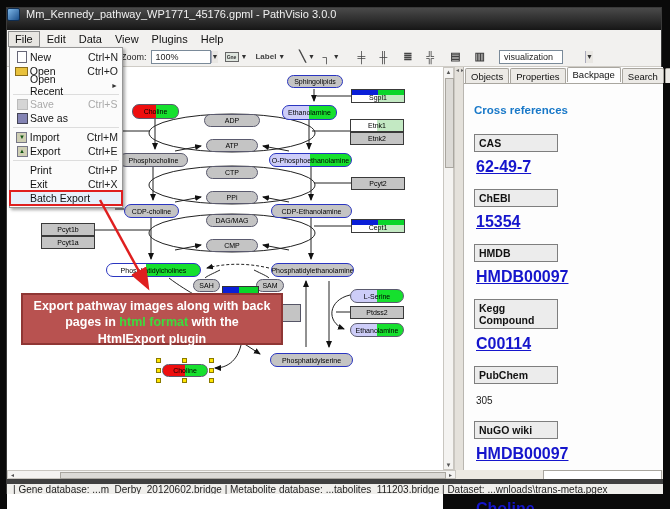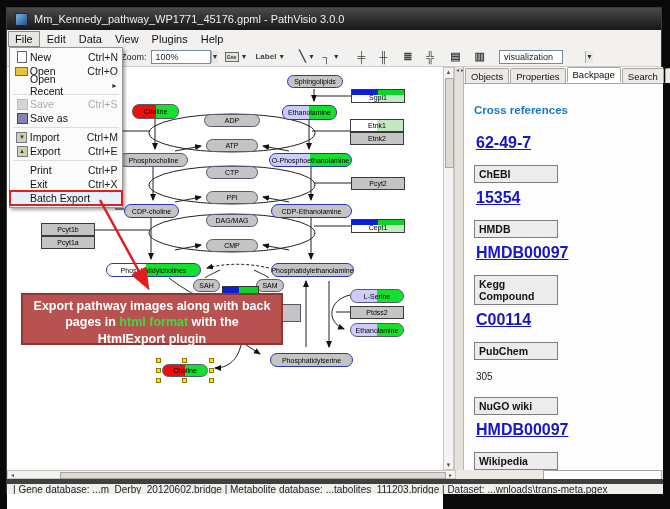--- a/index.html
+++ b/index.html
@@ -1,22 +1,22 @@
 <!DOCTYPE html>
 <html><head>
 <meta charset="utf-8">
 <style>
   html,body{margin:0;padding:0;width:670px;height:509px;background:#0a0a0a;overflow:hidden;
     font-family:"Liberation Sans",sans-serif;}
   .window{position:absolute;left:6px;top:7px;width:656px;height:487px;background:#ece9e2;
     border:1px solid #3a3a3a;box-sizing:border-box;}
   
   .titlebar{position:absolute;left:0;top:0;width:100%;height:22px;
-    background:linear-gradient(#4a4a4a,#161616);display:flex;align-items:center;color:#f0f0f0;
-    font-size:11px;padding-left:8px;box-sizing:border-box;}
+    background:linear-gradient(#4a4a4a,#161616);display:flex;color:#f0f0f0;
+    font-size:11px;box-sizing:border-box;}
   .appicon{width:11px;height:11px;background:linear-gradient(135deg,#7db6e8,#1c4f8a);border-radius:2px;
     margin-right:6px;border:1px solid #0e2c50;}
   
   .menubar{position:absolute;left:0;top:22px;width:100%;height:17px;background:#f2f1ef;
     border-bottom:1px solid #d8d5cf;display:flex;align-items:center;font-size:11px;color:#111;}
   .menubar .mitem{padding:1px 6px;margin-left:1px;}
   .menubar .mitem.open{border:1px solid #8a8a8a;background:#e8e6e2;}
   
   .toolbar{position:absolute;left:0;top:39px;width:100%;height:20px;background:#f2f1ef;
     border-bottom:1px solid #cfccc6;display:flex;align-items:center;font-size:9px;color:#222;
@@ -281,20 +281,21 @@
         <span class="tab">Objects</span>
         <span class="tab">Properties</span>
         <span class="tab active">Backpage</span>
         <span class="tab">Search</span>
         <span class="tab">Legend</span>
       </div>
       <div class="panelbody">
         <div class="bp-heading" style="color:#1878c8">Cross references</div>
 
         <div class="bp-section">
+          <div class="bp-head">CAS</div>
           <a class="bp-link" style="color:#1515cc">62-49-7</a>
         </div>
         <div class="bp-section">
           <div class="bp-head">ChEBI</div>
           <a class="bp-link" style="color:#1515cc">15354</a>
         </div>
         <div class="bp-section">
           <div class="bp-head">HMDB</div>
           <a class="bp-link" style="color:#1515cc">HMDB00097</a>
         </div>

